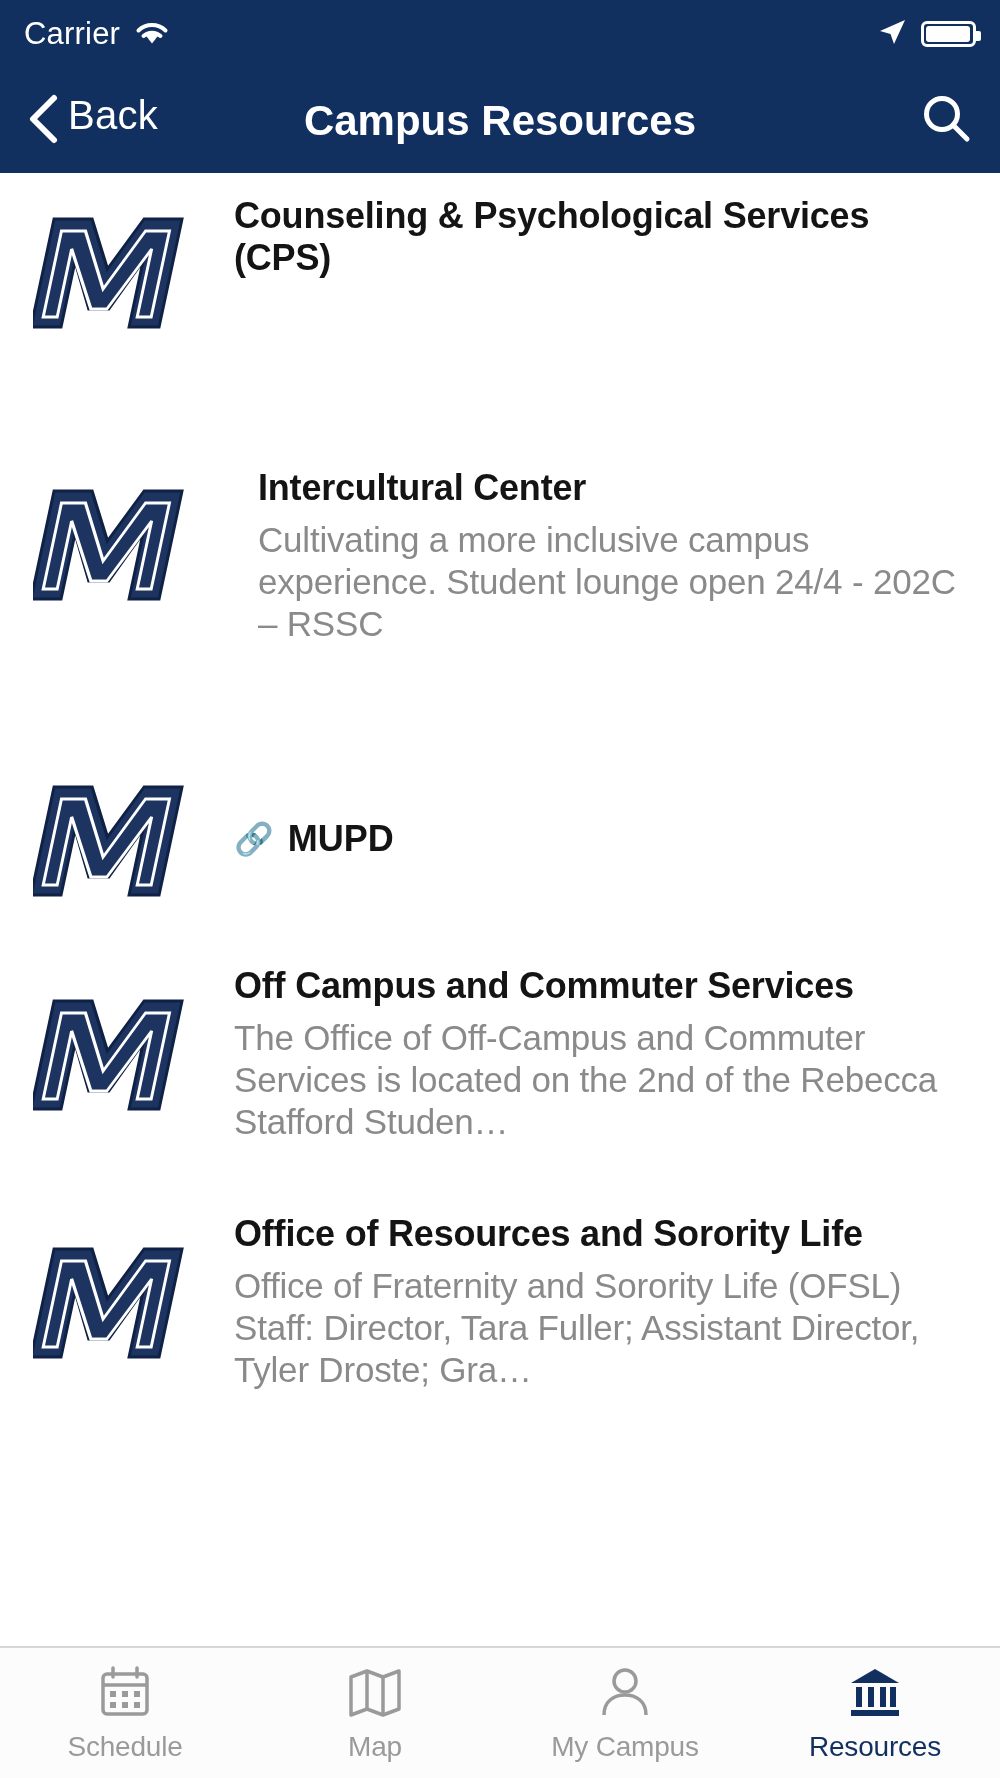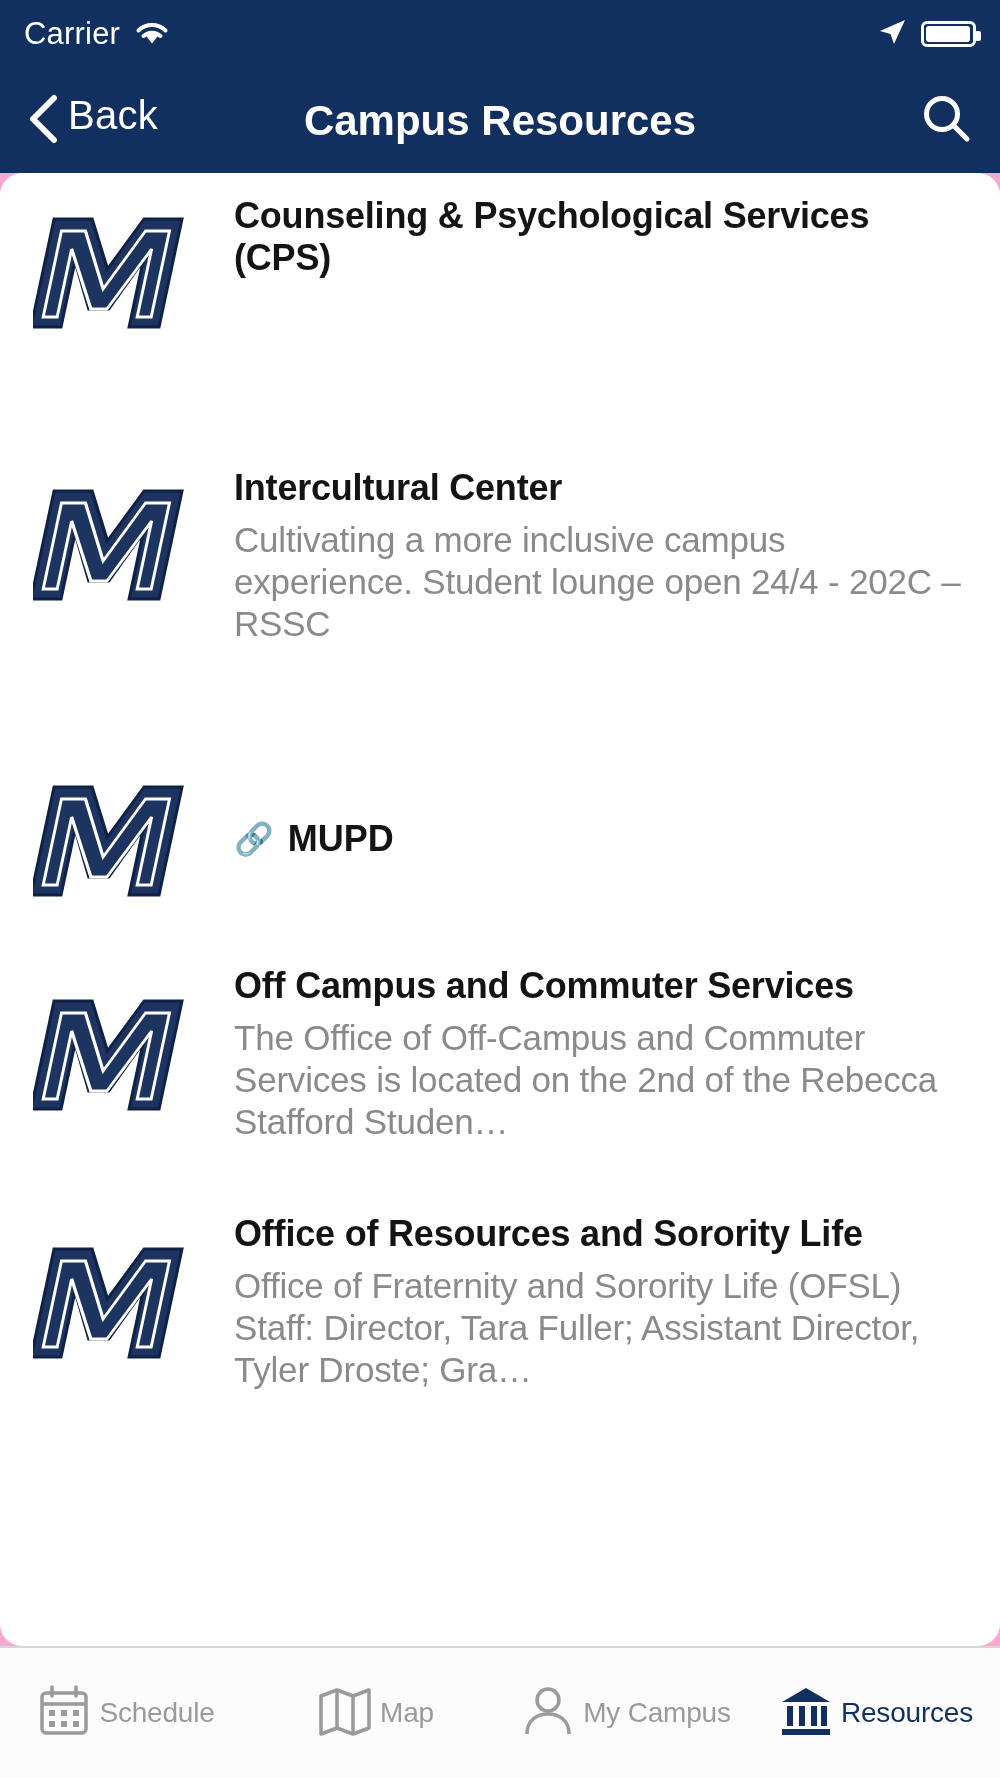--- a/index.html
+++ b/index.html
@@ -9,21 +9,21 @@
     background: #ffffff;
     font-family: "Liberation Sans", sans-serif;
     overflow: hidden;
   }
   .phone {
     position: relative;
     width: 1000px;
     height: 1778px;
     display: flex;
     flex-direction: column;
-    background: #f9a8d4;
+    background: #22c55e;
   }
 
   
   .statusbar {
     height: 68px;
     background: #12305f;
     color: #ffffff;
     display: flex;
     align-items: center;
     padding: 0 24px;
@@ -112,21 +112,20 @@
     cursor: pointer;
     display: flex;
     align-items: center;
   }
 
   
   .list {
     flex: 1 1 auto;
     overflow: hidden;
     background: #ffffff;
-    border-radius: 22px;
   }
   .row {
     display: flex;
     align-items: flex-start;
     padding: 22px 26px 0 26px;
     min-height: 150px;
     cursor: pointer;
   }
   .thumb {
     width: 200px;
@@ -160,21 +159,21 @@
     align-items: center;
     gap: 14px;
     font-size: 36px;
     font-weight: bold;
     color: #141414;
   }
   .link-icon { font-size: 32px; }
 
   
   .row-cps       { height: 272px; }
-  .row-ic        { height: 268px; align-items: flex-start; }
+  .row-ic        { height: 268px; align-items: flex-start; gap: 24px; }
   .row-mupd      { height: 230px; align-items: center; }
   .row-occs      { height: 248px; }
   .row-ofsl      { height: 250px; }
   .row-mupd .row-body { display: flex; align-items: center; height: 100%; }
   .row-mupd .thumb { align-items: center; padding-top: 0; height: 100%; }
   .row-occs .thumb, .row-ofsl .thumb { padding-top: 22px; }
 
   
   .mlogo { display: block; }
 
@@ -183,21 +182,21 @@
     height: 132px;
     flex: none;
     border-top: 2px solid #d6d6d6;
     background: #fcfcfc;
     display: flex;
     align-items: center;
   }
   .tab {
     flex: 1 1 0;
     display: flex;
-    flex-direction: row;
+    flex-direction: column;
     align-items: center;
     justify-content: center;
     gap: 6px;
     cursor: pointer;
     color: #9a9a9a;
   }
   .tab.active { color: #12305f; }
   .tab-label {
     font-size: 28px;
     letter-spacing: -0.2px;

